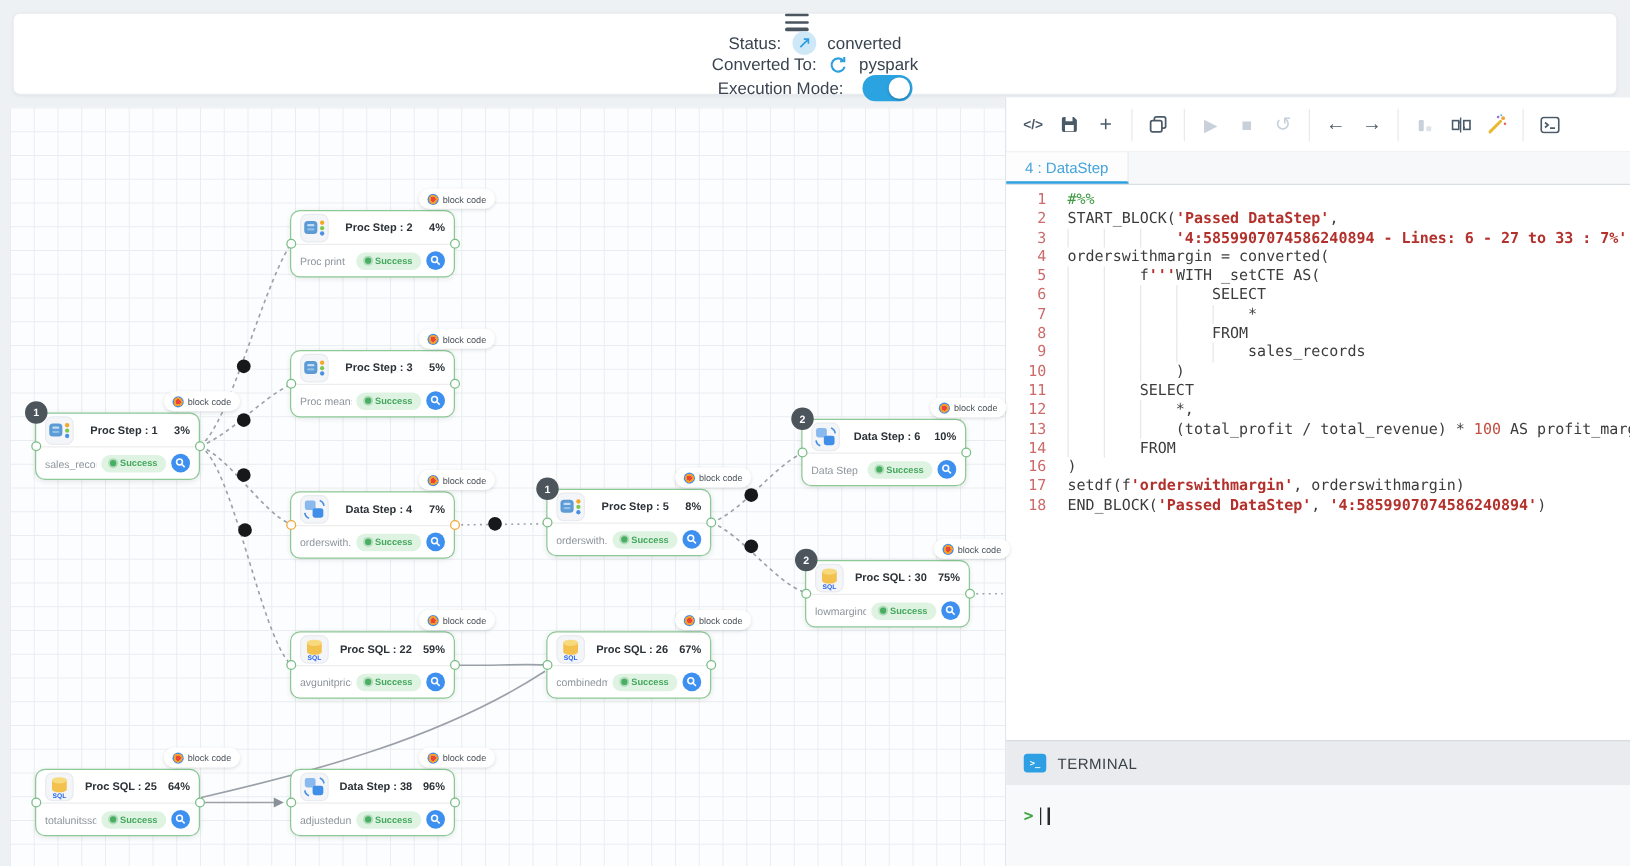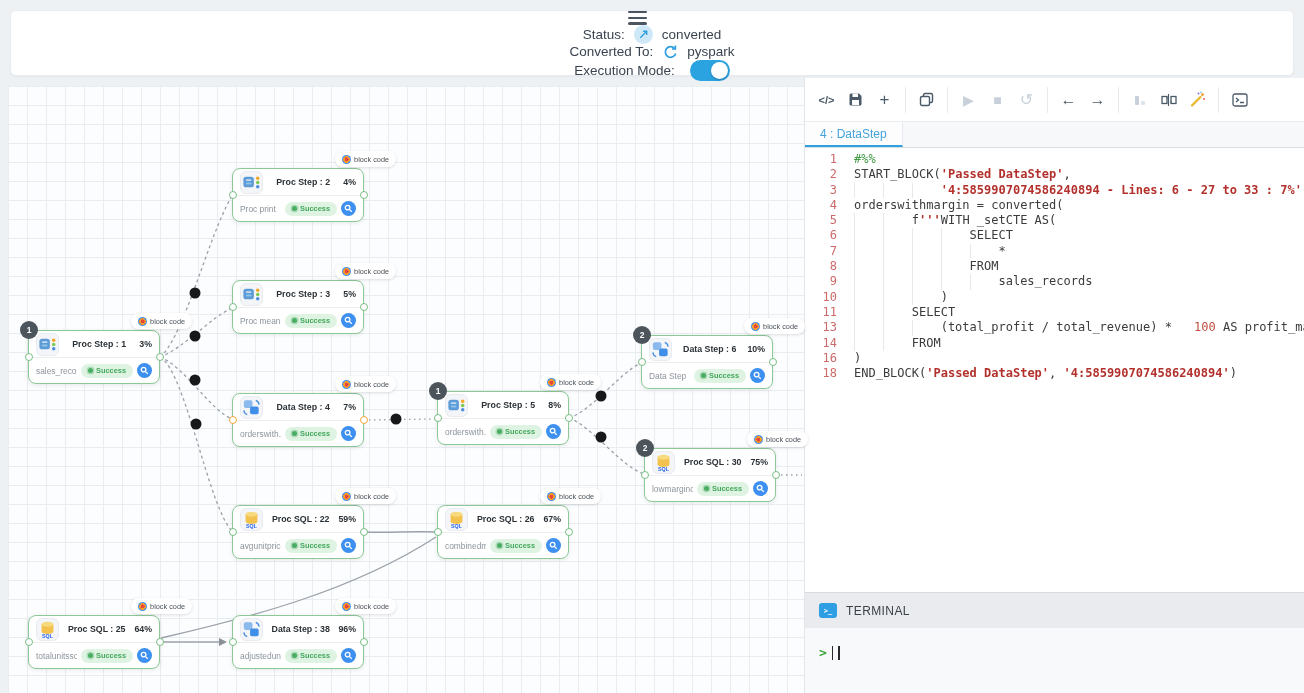--- a/index.html
+++ b/index.html
@@ -58,21 +58,21 @@
   .icon-btn.disabled { color:#c8d1da; cursor:default; }
   .ed-sep { width:1px; height:26px; background:#e7eaee; margin:0 5px; }
   .tabbar { height:26px; background:#f7f8fa; border-bottom:1px solid #dadfe4; display:flex; align-items:stretch; flex:none; }
   .tab { padding:0 15px; background:#fdfdfe; color:#43a3dc; font-size:12px; display:flex; align-items:center;
     border-bottom:2.5px solid #2f9fe0; border-right:1px solid #e7eaee; cursor:pointer; }
   .code { flex:1; font-family:"DejaVu Sans Mono", monospace; font-size:12px; line-height:15.3px; padding-top:4px; overflow:hidden; background:#fff; }
   .code-line { display:flex; white-space:pre; }
   .ln { width:32px; text-align:right; color:#cd6a6a; flex:none; margin-right:17px; user-select:none; }
   .lc { flex:1; }
   .ig { display:inline-block; width:4ch; border-left:1px solid #e6e8ea; height:15.3px; vertical-align:bottom; }
-  .tok-plain { color:#3c3c3c; } .tok-string { color:#b3312c;font-weight:bold; } .tok-comment { color:#3f9b43; } .tok-number { color:#c14f42;margin-left:15px; }
+  .tok-plain { color:#3c3c3c; } .tok-string { color:#b3312c;font-weight:bold; } .tok-comment { color:#3f9b43; } .tok-number { color:#c14f42; }
   .term-header { height:36px; background:#e9ebee; border-top:1px solid #d8dbdf; display:flex; align-items:center; gap:9px; padding:0 14px; flex:none; cursor:pointer; }
   .term-title { font-size:12px; font-weight:400; color:#3a4148; letter-spacing:.4px; }
   .term-ic { width:18px; height:15px; border-radius:3px; background:#2f9fe3; color:#fff; font-size:7px; font-weight:700;
     display:flex; align-items:center; justify-content:center; font-family:"DejaVu Sans Mono", monospace; }
   .term-body { height:65px; background:#f7f9fa; padding:14px 0 0 14px; font-family:"DejaVu Sans Mono", monospace; flex:none; }
   .prompt { color:#3da33d; font-weight:700; font-size:13px; }
   .cursorbar { display:inline-block; width:1.6px; height:14px; background:#2a2a2a; margin-left:5px; vertical-align:middle; }
 </style>
 </head>
 <body>
@@ -567,23 +567,25 @@
         <div class="code-line"><span class="ln">2</span><span class="lc"><span class="tok-plain">START_BLOCK(</span><span class="tok-string">'Passed DataStep'</span><span class="tok-plain">,</span></span></div>
         <div class="code-line"><span class="ln">3</span><span class="lc"><span class="ig"></span><span class="ig"></span><span class="ig"></span><span class="tok-plain"></span><span class="tok-string">'4:5859907074586240894 - Lines: 6 - 27 to 33 : 7%'</span><span class="tok-plain">)</span></span></div>
         <div class="code-line"><span class="ln">4</span><span class="lc"><span class="tok-plain">orderswithmargin = converted(</span></span></div>
         <div class="code-line"><span class="ln">5</span><span class="lc"><span class="ig"></span><span class="ig"></span><span class="tok-plain">f</span><span class="tok-string">'''</span><span class="tok-plain">WITH _setCTE AS(</span></span></div>
         <div class="code-line"><span class="ln">6</span><span class="lc"><span class="ig"></span><span class="ig"></span><span class="ig"></span><span class="ig"></span><span class="tok-plain">SELECT</span></span></div>
         <div class="code-line"><span class="ln">7</span><span class="lc"><span class="ig"></span><span class="ig"></span><span class="ig"></span><span class="ig"></span><span class="ig"></span><span class="tok-plain">*</span></span></div>
         <div class="code-line"><span class="ln">8</span><span class="lc"><span class="ig"></span><span class="ig"></span><span class="ig"></span><span class="ig"></span><span class="tok-plain">FROM</span></span></div>
         <div class="code-line"><span class="ln">9</span><span class="lc"><span class="ig"></span><span class="ig"></span><span class="ig"></span><span class="ig"></span><span class="ig"></span><span class="tok-plain">sales_records</span></span></div>
         <div class="code-line"><span class="ln">10</span><span class="lc"><span class="ig"></span><span class="ig"></span><span class="ig"></span><span class="tok-plain">)</span></span></div>
         <div class="code-line"><span class="ln">11</span><span class="lc"><span class="ig"></span><span class="ig"></span><span class="tok-plain">SELECT</span></span></div>
+        <div class="code-line"><span class="ln">12</span><span class="lc"><span class="ig"></span><span class="ig"></span><span class="ig"></span><span class="tok-plain">*,</span></span></div>
         <div class="code-line"><span class="ln">13</span><span class="lc"><span class="ig"></span><span class="ig"></span><span class="ig"></span><span class="tok-plain">(total_profit / total_revenue) * </span><span class="tok-number">100</span><span class="tok-plain"> AS profit_margin</span></span></div>
         <div class="code-line"><span class="ln">14</span><span class="lc"><span class="ig"></span><span class="ig"></span><span class="tok-plain">FROM</span></span></div>
         <div class="code-line"><span class="ln">16</span><span class="lc"><span class="tok-plain">)</span></span></div>
+        <div class="code-line"><span class="ln">17</span><span class="lc"><span class="tok-plain">setdf(f</span><span class="tok-string">'orderswithmargin'</span><span class="tok-plain">, orderswithmargin)</span></span></div>
         <div class="code-line"><span class="ln">18</span><span class="lc"><span class="tok-plain">END_BLOCK(</span><span class="tok-string">'Passed DataStep'</span><span class="tok-plain">, </span><span class="tok-string">'4:5859907074586240894'</span><span class="tok-plain">)</span></span></div>
       </div>
     <div class="term-header">
       <span class="term-ic">&gt;_</span>
       <span class="term-title">TERMINAL</span>
     </div>
     <div class="term-body">
       <span class="prompt">&gt;</span><span class="cursorbar"></span><span class="cursorbar"></span>
     </div>
   </div>

